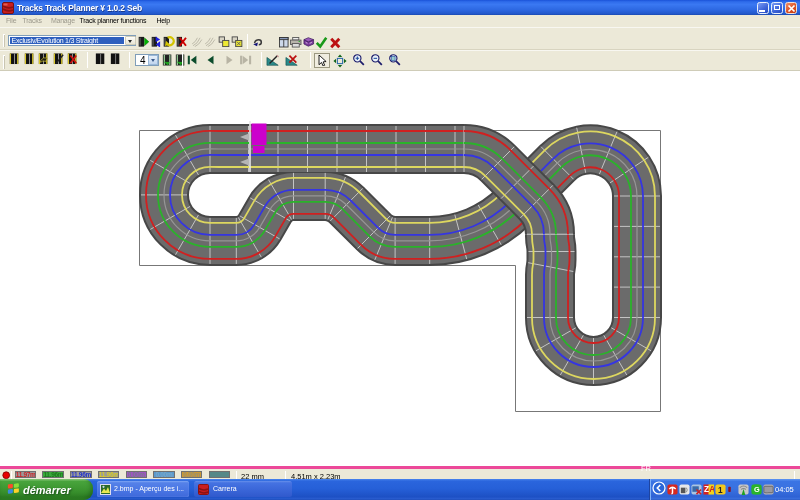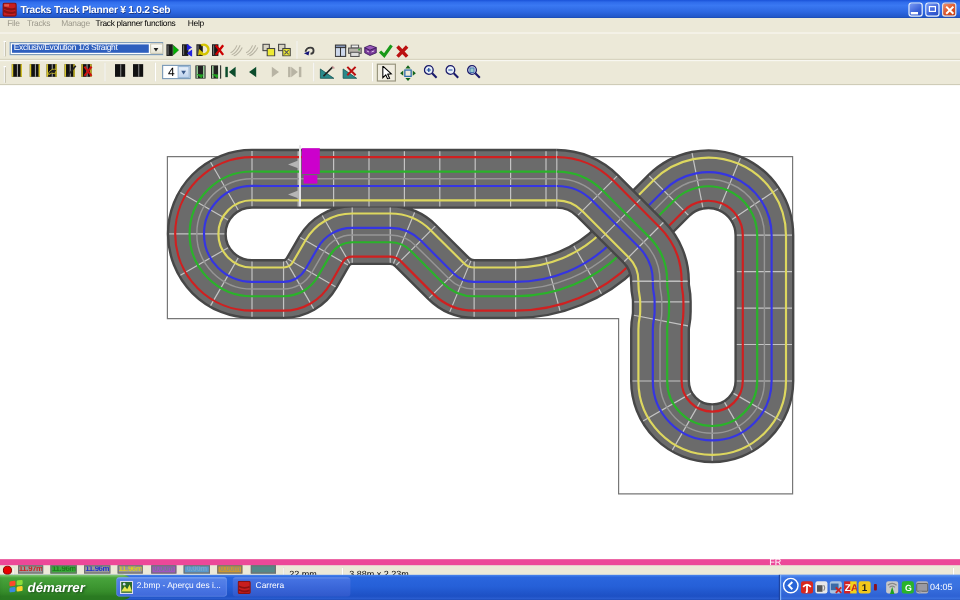--- a/index.html
+++ b/index.html
@@ -245,45 +245,45 @@
 <path d="M464.0 167.0 A30.0 30.0 0 0 1 485.2 175.8 L523.8 214.4 A28.0 28.0 0 0 1 532.0 234.2" fill="none" stroke="#ddd75f" stroke-width="1.8"></path>
       </g>
 <line x1="250" y1="121" x2="250" y2="172" stroke="#e8e8e8" stroke-width="1.6"></line>
       <rect x="251.5" y="123.5" width="15" height="21.5" fill="#cc00cc"></rect>
       <rect x="253" y="146" width="11.5" height="7" fill="#cc00cc"></rect>
       <polygon points="240,137 249,133.5 249,140.5" fill="#b5b5b5"></polygon>
       <polygon points="240,162 249,158.5 249,165.5" fill="#b5b5b5"></polygon>
     </svg>
 </div>
 
-<div class="abs" style="left:0;top:466px;width:800px;height:13px;background:#ece9d8;border-top:5px solid #ec4899">
+<div class="abs" style="left:0;top:466px;width:800px;height:13px;background:#ece9d8;border-top:3px solid #ec4899">
   <div class="abs" style="left:2px;top:2px;width:794px;height:11px;"></div>
   <div class="abs" style="left:10.5px;top:1.5px;width:1px;height:11px;background:#b8b4a2;border-right:1px solid #fff"></div>
   <div class="abs" style="left:236px;top:1.5px;width:1px;height:11px;background:#b8b4a2;border-right:1px solid #fff"></div>
   <div class="abs" style="left:285px;top:1.5px;width:1px;height:11px;background:#b8b4a2;border-right:1px solid #fff"></div>
   <div class="abs" style="left:794px;top:1.5px;width:1px;height:11px;background:#b8b4a2;border-right:1px solid #fff"></div>
   <div class="abs" style="left:241px;top:2.5px;font:7.5px 'Liberation Sans',sans-serif;color:#000">22 mm</div>
-  <div class="abs" style="left:291px;top:2.5px;font:7.5px 'Liberation Sans',sans-serif;color:#000">3.88m x 2.23m</div>
+  <div class="abs" style="left:291px;top:2.5px;font:7.5px 'Liberation Sans',sans-serif;color:#000">4.51m x 2.23m</div>
 </div>
 <svg class="abs" style="left:1.5px;top:470.5px" width="9" height="9">
     <circle cx="4.2" cy="4.2" r="3.4" fill="#e80000" stroke="#7a0000" stroke-width="0.8"></circle>
   </svg>
 <div style="position:absolute;left:14.7px;top:470.5px;width:21.5px;height:7.5px;background:#9a9a9a;border:1px solid #707070;box-sizing:border-box;font:bold 6.5px 'Liberation Sans',sans-serif;color:#c22;text-align:center;line-height:6px;letter-spacing:-0.3px;overflow:hidden">11.97m</div>
 <div style="position:absolute;left:42.4px;top:470.5px;width:21.5px;height:7.5px;background:#3aa93a;border:1px solid #707070;box-sizing:border-box;font:bold 6.5px 'Liberation Sans',sans-serif;color:#1e7a1e;text-align:center;line-height:6px;letter-spacing:-0.3px;overflow:hidden">11.96m</div>
 <div style="position:absolute;left:70.1px;top:470.5px;width:21.5px;height:7.5px;background:#9a9a9a;border:1px solid #707070;box-sizing:border-box;font:bold 6.5px 'Liberation Sans',sans-serif;color:#2233cc;text-align:center;line-height:6px;letter-spacing:-0.3px;overflow:hidden">11.96m</div>
 <div style="position:absolute;left:97.8px;top:470.5px;width:21.5px;height:7.5px;background:#9a9a9a;border:1px solid #707070;box-sizing:border-box;font:bold 6.5px 'Liberation Sans',sans-serif;color:#d8cc22;text-align:center;line-height:6px;letter-spacing:-0.3px;overflow:hidden">11.96m</div>
 <div style="position:absolute;left:125.5px;top:470.5px;width:21.5px;height:7.5px;background:#a055c0;border:1px solid #707070;box-sizing:border-box;font:bold 6.5px 'Liberation Sans',sans-serif;color:#777790;text-align:center;line-height:6px;letter-spacing:-0.3px;overflow:hidden">0.00m</div>
 <div style="position:absolute;left:153.2px;top:470.5px;width:21.5px;height:7.5px;background:#5a99cc;border:1px solid #707070;box-sizing:border-box;font:bold 6.5px 'Liberation Sans',sans-serif;color:#7aa8c8;text-align:center;line-height:6px;letter-spacing:-0.3px;overflow:hidden">0.00m</div>
 <div style="position:absolute;left:180.9px;top:470.5px;width:21.5px;height:7.5px;background:#cc9933;border:1px solid #707070;box-sizing:border-box;font:bold 6.5px 'Liberation Sans',sans-serif;color:#999070;text-align:center;line-height:6px;letter-spacing:-0.3px;overflow:hidden">0.00m</div>
 <div style="position:absolute;left:208.6px;top:470.5px;width:21.5px;height:7.5px;background:#558888;border:1px solid #707070;box-sizing:border-box;font:bold 6.5px 'Liberation Sans',sans-serif;color:#000;text-align:center;line-height:6px;letter-spacing:-0.3px;overflow:hidden"></div>
 
 <div class="abs" style="left:0;top:479px;width:800px;height:21px;
   background:linear-gradient(180deg,#4b86ee 0%,#2a65dd 10%,#2660d8 45%,#1d50c4 85%,#2a5dd0 95%,#1c4ab4 100%)">
 </div>
-<div class="abs" style="left:0;top:479px;width:111px;height:21px;border-radius:0 9px 9px 0;
+<div class="abs" style="left:0;top:479px;width:93px;height:21px;border-radius:0 9px 9px 0;
   background:linear-gradient(180deg,#8ed07e 0%,#48a43c 12%,#3c9530 50%,#2f8325 85%,#37942c 100%);
   box-shadow:inset -2px -2px 4px rgba(0,40,0,0.3)">
   <svg class="abs" style="left:7px;top:3px" width="13" height="13" viewBox="0 0 15 14">
     <g transform="skewY(-7)">
         <rect x="1" y="2.5" width="5.8" height="4.8" rx="1.2" fill="#ff4a2a"></rect>
     <rect x="7.9" y="2.5" width="5.8" height="4.8" rx="1.2" fill="#8ade3a"></rect>
     <rect x="1" y="8.4" width="5.8" height="4.8" rx="1.2" fill="#3a8ade"></rect>
     <rect x="7.9" y="8.4" width="5.8" height="4.8" rx="1.2" fill="#ffd22a"></rect>
       </g>
   </svg>

